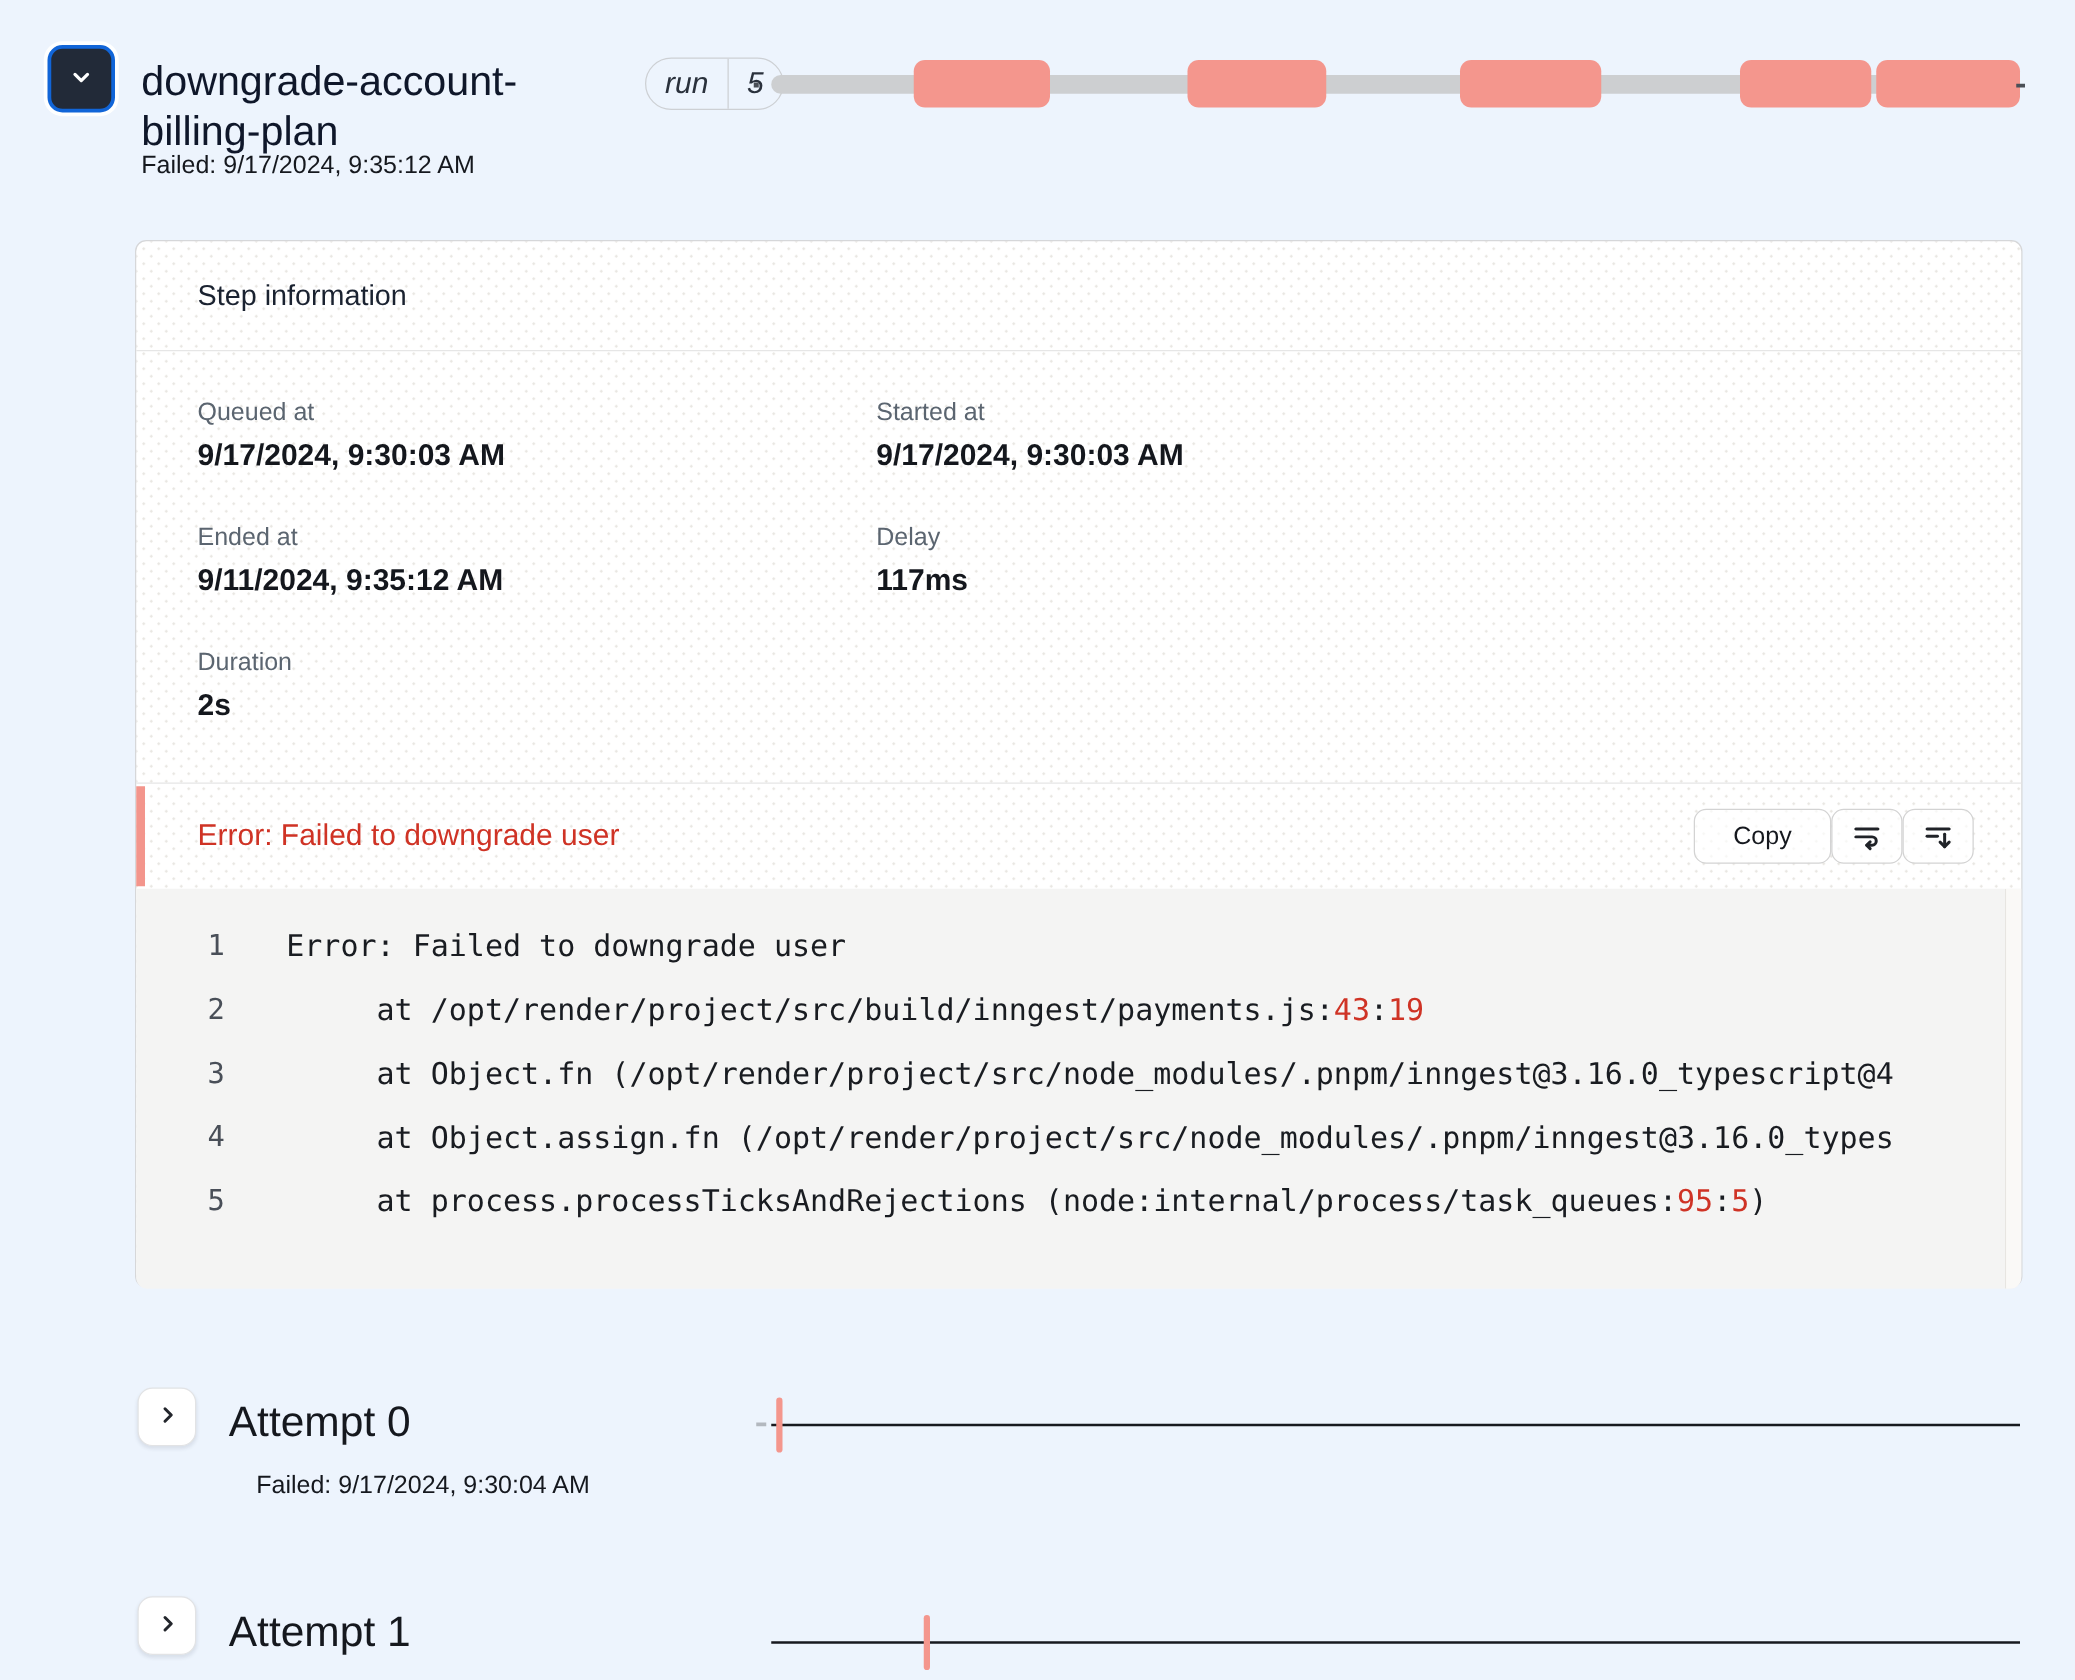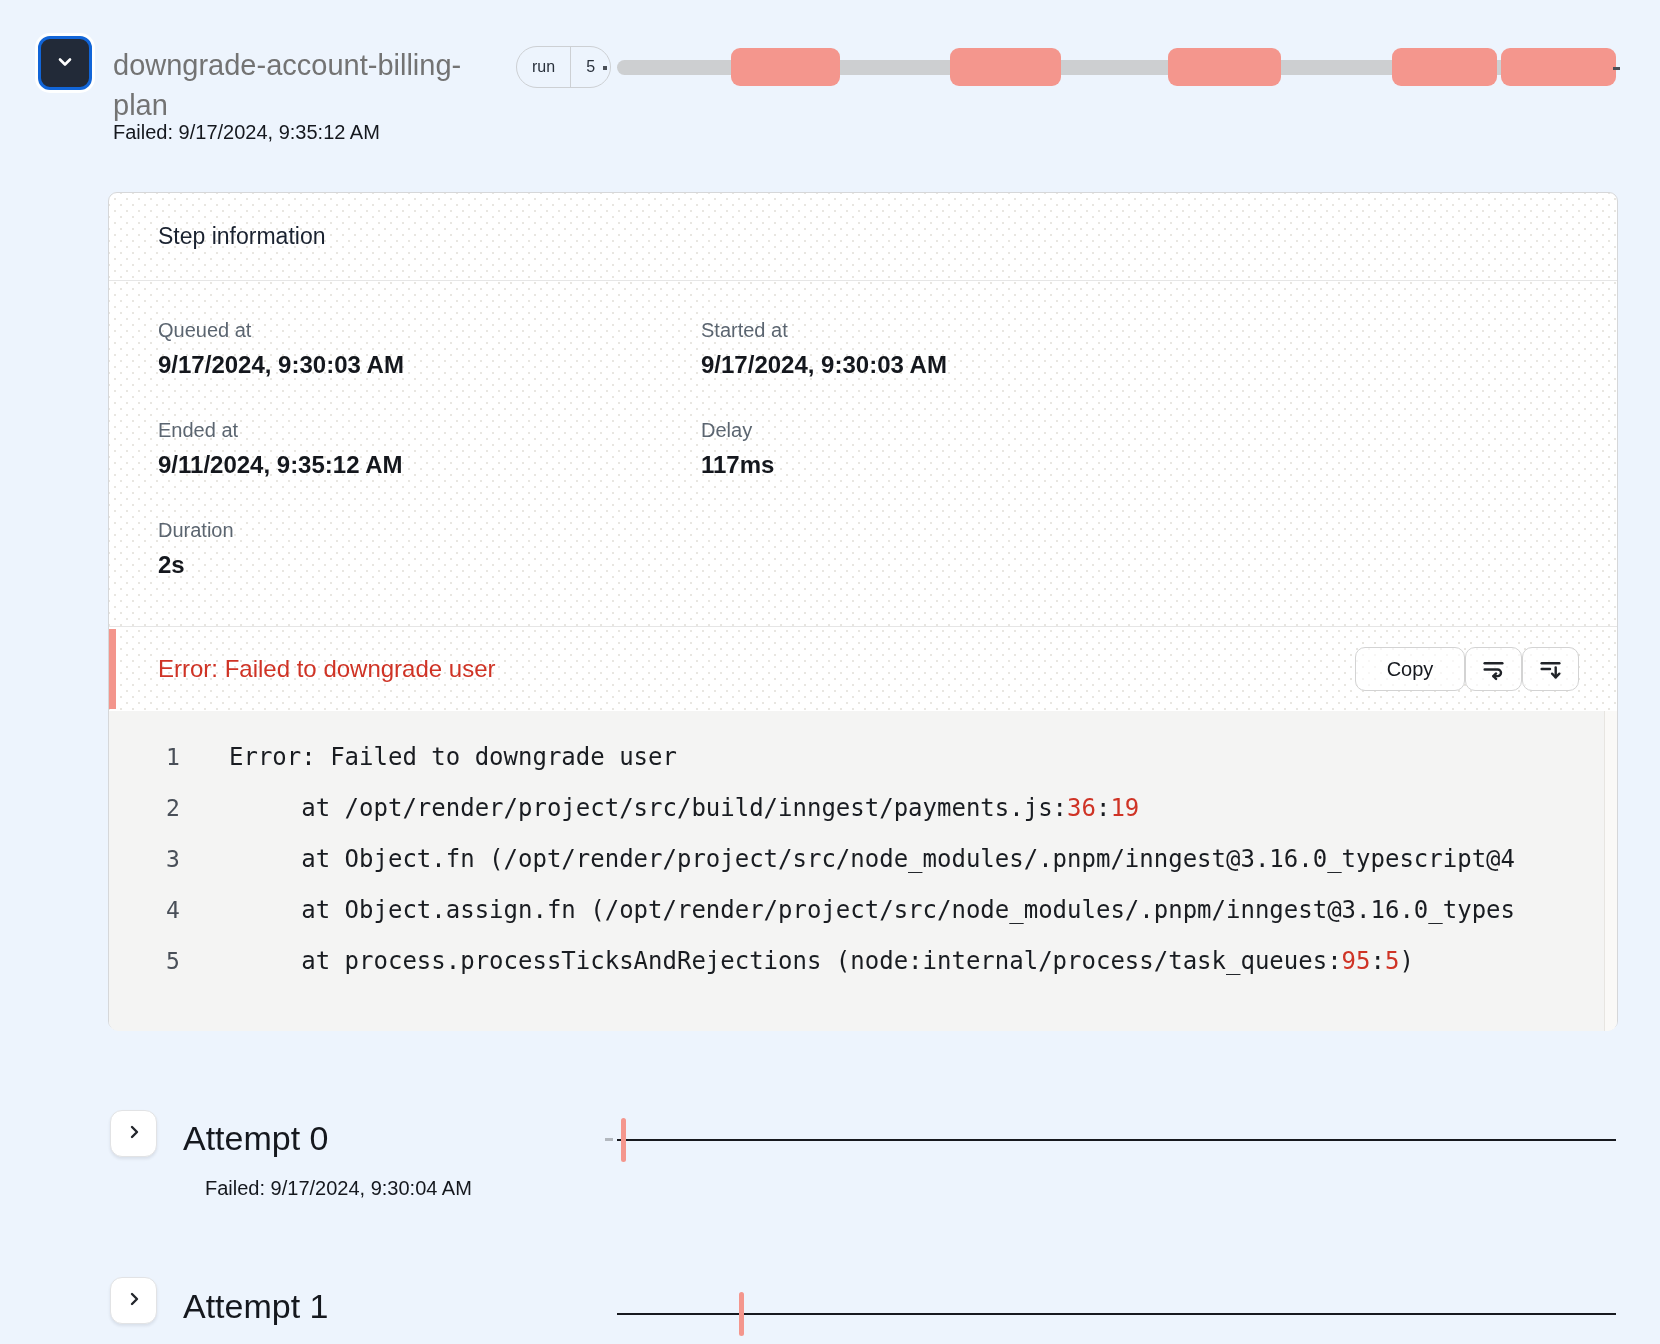--- a/index.html
+++ b/index.html
@@ -13,28 +13,28 @@
 
   
   .expand-btn {
     position:absolute; left:38px; top:36px; width:54px; height:54px;
     background:#222a38; border:3px solid #1165d8; border-radius:12px;
     box-shadow:0 0 0 3px rgba(255,255,255,.95);
     display:flex; align-items:center; justify-content:center; cursor:pointer;
   }
   .page-title {
     position:absolute; left:113px; top:45px; width:352px;
-    font-size:29px; line-height:40px; font-weight:400; color:#737373;
+    font-size:33px; line-height:40px; font-weight:400; color:#0f172a;
   }
   .page-status { position:absolute; left:113px; top:121px; font-size:20px; color:#15181e; }
 
   .run-pill {
     position:absolute; left:516px; top:46px; height:42px;
     border:1px solid #cdd0d4; border-radius:21px;
-    display:flex; align-items:stretch; font-size:16px; color:#2a313c;
+    display:flex; align-items:stretch; font-size:24px; color:#2a313c;font-style:italic;
   }
   .run-pill .cell { display:flex; align-items:center; padding:0 15px; }
   .run-pill .pill-divider { width:1px; background:#cdd0d4; }
 
   .timeline { position:absolute; left:617px; top:47px; width:999px; height:40px; }
   .tl-track { position:absolute; left:0; right:0; top:13px; height:15px; background:#cdcfd1; border-radius:8px; }
   .tl-seg { position:absolute; top:1px; height:38px; border-radius:9px; cursor:pointer; }
   .tl-start-tick { position:absolute; left:-14px; top:19px; width:4px; height:4px; background:#4a4f57; }
   .tl-end-tick { position:absolute; right:-4px; top:20px; width:7px; height:3px; background:#4a4f57; }
 
@@ -204,21 +204,21 @@
   </div>
 
   <div class="code-block">
     <div id="code-lines">
         <div class="code-line">
           <span class="ln">1</span>
           <span class="code-text"><span>Error: Failed to downgrade user</span></span>
         </div>
         <div class="code-line">
           <span class="ln">2</span>
-          <span class="code-text"><span>     at /opt/render/project/src/build/inngest/payments.js:</span><span class="hl" style="color: rgb(207, 51, 37);">36</span><span>:</span><span class="hl" style="color: rgb(207, 51, 37);">19</span></span>
+          <span class="code-text"><span>     at /opt/render/project/src/build/inngest/payments.js:</span><span class="hl" style="color: rgb(207, 51, 37);">43</span><span>:</span><span class="hl" style="color: rgb(207, 51, 37);">19</span></span>
         </div>
         <div class="code-line">
           <span class="ln">3</span>
           <span class="code-text"><span>     at Object.fn (/opt/render/project/src/node_modules/.pnpm/inngest@3.16.0_typescript@4</span></span>
         </div>
         <div class="code-line">
           <span class="ln">4</span>
           <span class="code-text"><span>     at Object.assign.fn (/opt/render/project/src/node_modules/.pnpm/inngest@3.16.0_types</span></span>
         </div>
         <div class="code-line">

